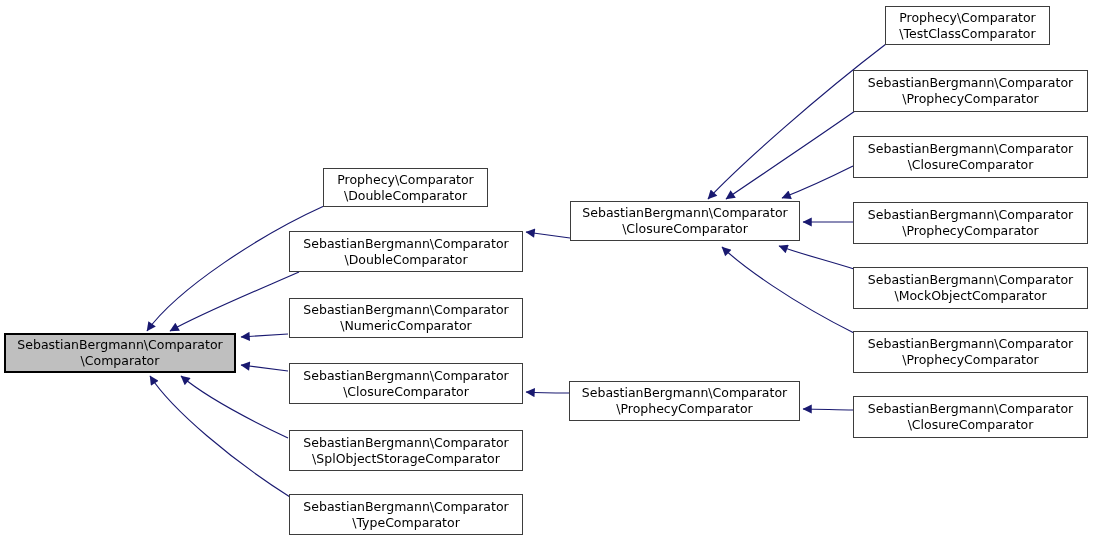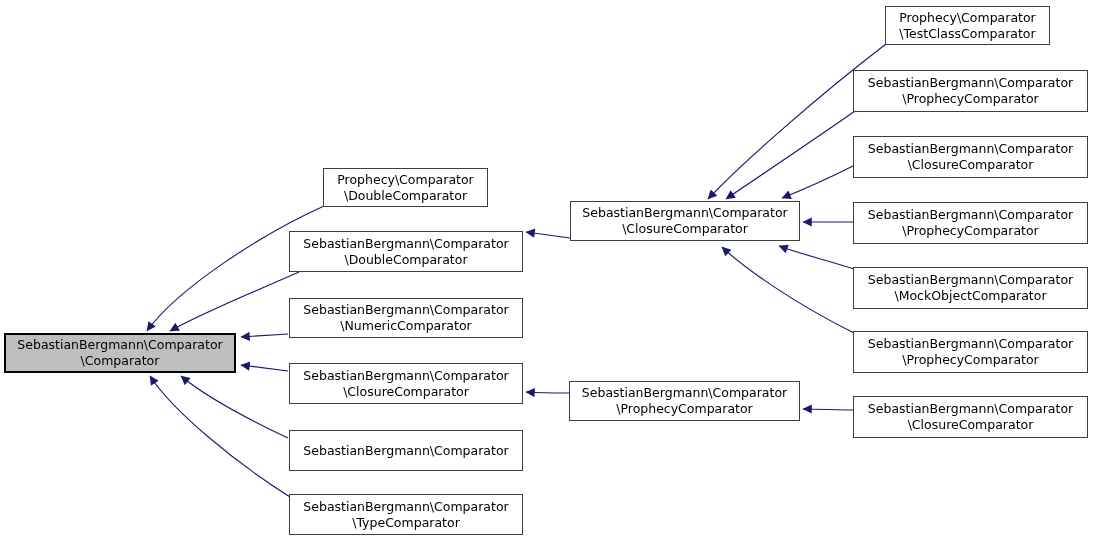--- a/index.html
+++ b/index.html
@@ -90,20 +90,21 @@
       <div class="node" style="left: 289px; top: 298px; width: 234px; height: 40px;">
         <span class="node-line">SebastianBergmann\Comparator</span>
         <span class="node-line">\NumericComparator</span>
       </div>
       <div class="node" style="left: 289px; top: 363px; width: 234px; height: 41px;">
         <span class="node-line">SebastianBergmann\Comparator</span>
         <span class="node-line">\ClosureComparator</span>
       </div>
       <div class="node" style="left: 289px; top: 430px; width: 234px; height: 41px;">
         <span class="node-line">SebastianBergmann\Comparator</span>
+        <span class="node-line">\SplObjectStorageComparator</span>
       </div>
       <div class="node" style="left: 289px; top: 494px; width: 234px; height: 41px;">
         <span class="node-line">SebastianBergmann\Comparator</span>
         <span class="node-line">\TypeComparator</span>
       </div>
       <div class="node" style="left: 570px; top: 201px; width: 230px; height: 40px;">
         <span class="node-line">SebastianBergmann\Comparator</span>
         <span class="node-line">\ClosureComparator</span>
       </div>
       <div class="node" style="left: 569px; top: 381px; width: 231px; height: 40px;">

